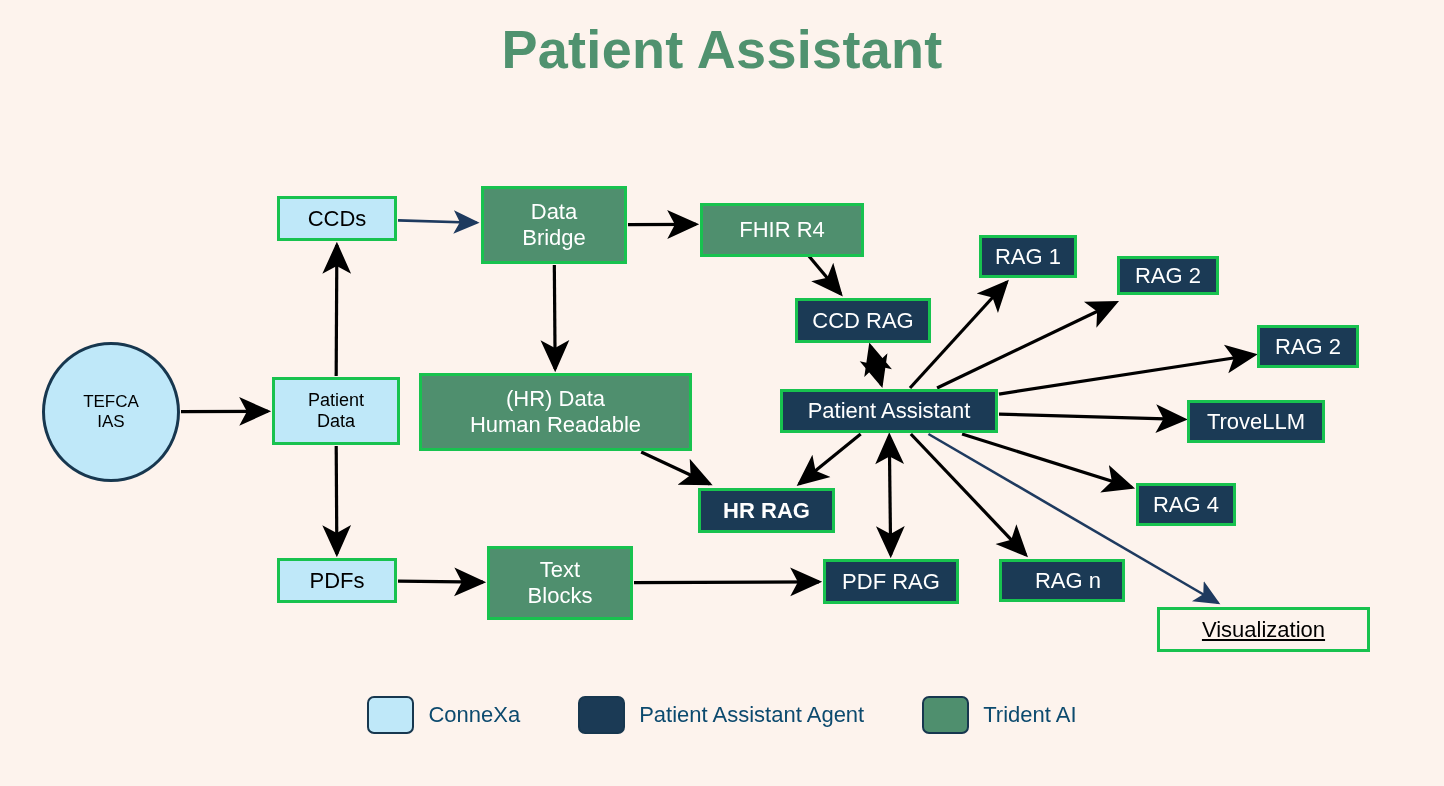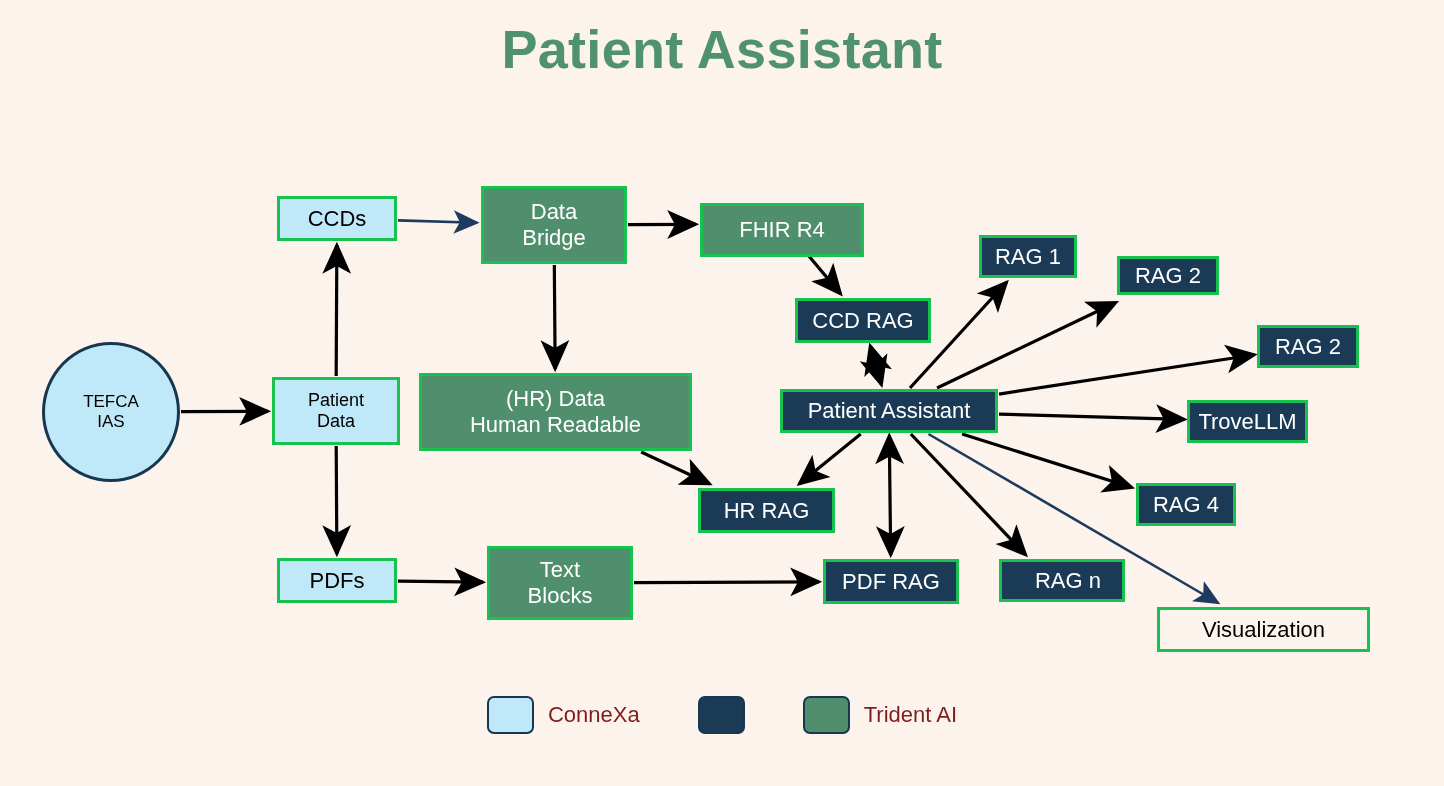--- a/index.html
+++ b/index.html
@@ -57,20 +57,21 @@
   }
   .n-navy {
     background: #1b3a55;
     border: 3px solid #18c24f;
     color: #ffffff;
   }
   .n-plain {
     background: #fdf3ed;
     border: 3px solid #18c24f;
     color: #000000;
+    text-decoration: underline;
   }
   .n-circle {
     background: #bfe8f9;
     border: 3px solid #17374f;
     border-radius: 50%;
     color: #000000;
   }
   #legend {
     position: absolute;
     left: 0;
@@ -90,21 +91,21 @@
   .legend-gap { width: 58px; }
   .swatch {
     width: 47px;
     height: 38px;
     border-radius: 7px;
     border: 2.5px solid #17374f;
     box-sizing: border-box;
   }
   .legend-label {
     font-size: 22px;
-    color: #7f1d1d;
+    color: #0c4a6e;
     white-space: nowrap;
   }
 </style>
 </head>
 <body>
 
 <div id="canvas">
 
   <div id="title">Patient Assistant</div>
 
@@ -211,31 +212,31 @@
       <div class="node n-navy" style="left: 1117px; top: 256px; width: 102px; height: 39px; font-size: 22px;">
         <div>
           <span>RAG 2</span>
         </div>
       </div>
       <div class="node n-navy" style="left: 1257px; top: 325px; width: 102px; height: 43px; font-size: 22px;">
         <div>
           <span>RAG 2</span>
         </div>
       </div>
-      <div class="node n-navy" style="left: 1187px; top: 400px; width: 121px; height: 43px; font-size: 22px;">
+      <div class="node n-navy" style="left: 1187px; top: 400px; width: 138px; height: 43px; font-size: 22px;">
         <div>
           <span>TroveLLM</span>
         </div>
       </div>
       <div class="node n-navy" style="left: 1136px; top: 483px; width: 100px; height: 43px; font-size: 22px;">
         <div>
           <span>RAG 4</span>
         </div>
       </div>
-      <div class="node n-navy" style="left: 698px; top: 488px; width: 137px; height: 45px; font-size: 22px;">
+      <div class="node n-navy" style="left: 698px; top: 488px; width: 137px; height: 45px; font-size: 22px; font-weight: bold;">
         <div>
           <span>HR RAG</span>
         </div>
       </div>
       <div class="node n-navy" style="left: 823px; top: 559px; width: 136px; height: 45px; font-size: 22px;">
         <div>
           <span>PDF RAG</span>
         </div>
       </div>
       <div class="node n-navy" style="left: 999px; top: 559px; width: 126px; height: 43px; font-size: 22px; padding-left: 12px;">
@@ -251,20 +252,21 @@
     </div>
 
   <div id="legend">
       <div class="legend-item">
         <div class="swatch" style="background: rgb(191, 232, 249);"></div>
         <div class="legend-label">ConneXa</div>
       </div>
       <div class="legend-gap"></div>
       <div class="legend-item">
         <div class="swatch" style="background: rgb(27, 58, 85);"></div>
+        <div class="legend-label">Patient Assistant Agent</div>
       </div>
       <div class="legend-gap"></div>
       <div class="legend-item">
         <div class="swatch" style="background: rgb(79, 143, 110);"></div>
         <div class="legend-label">Trident AI</div>
       </div>
     </div>
 
 </div>
 

